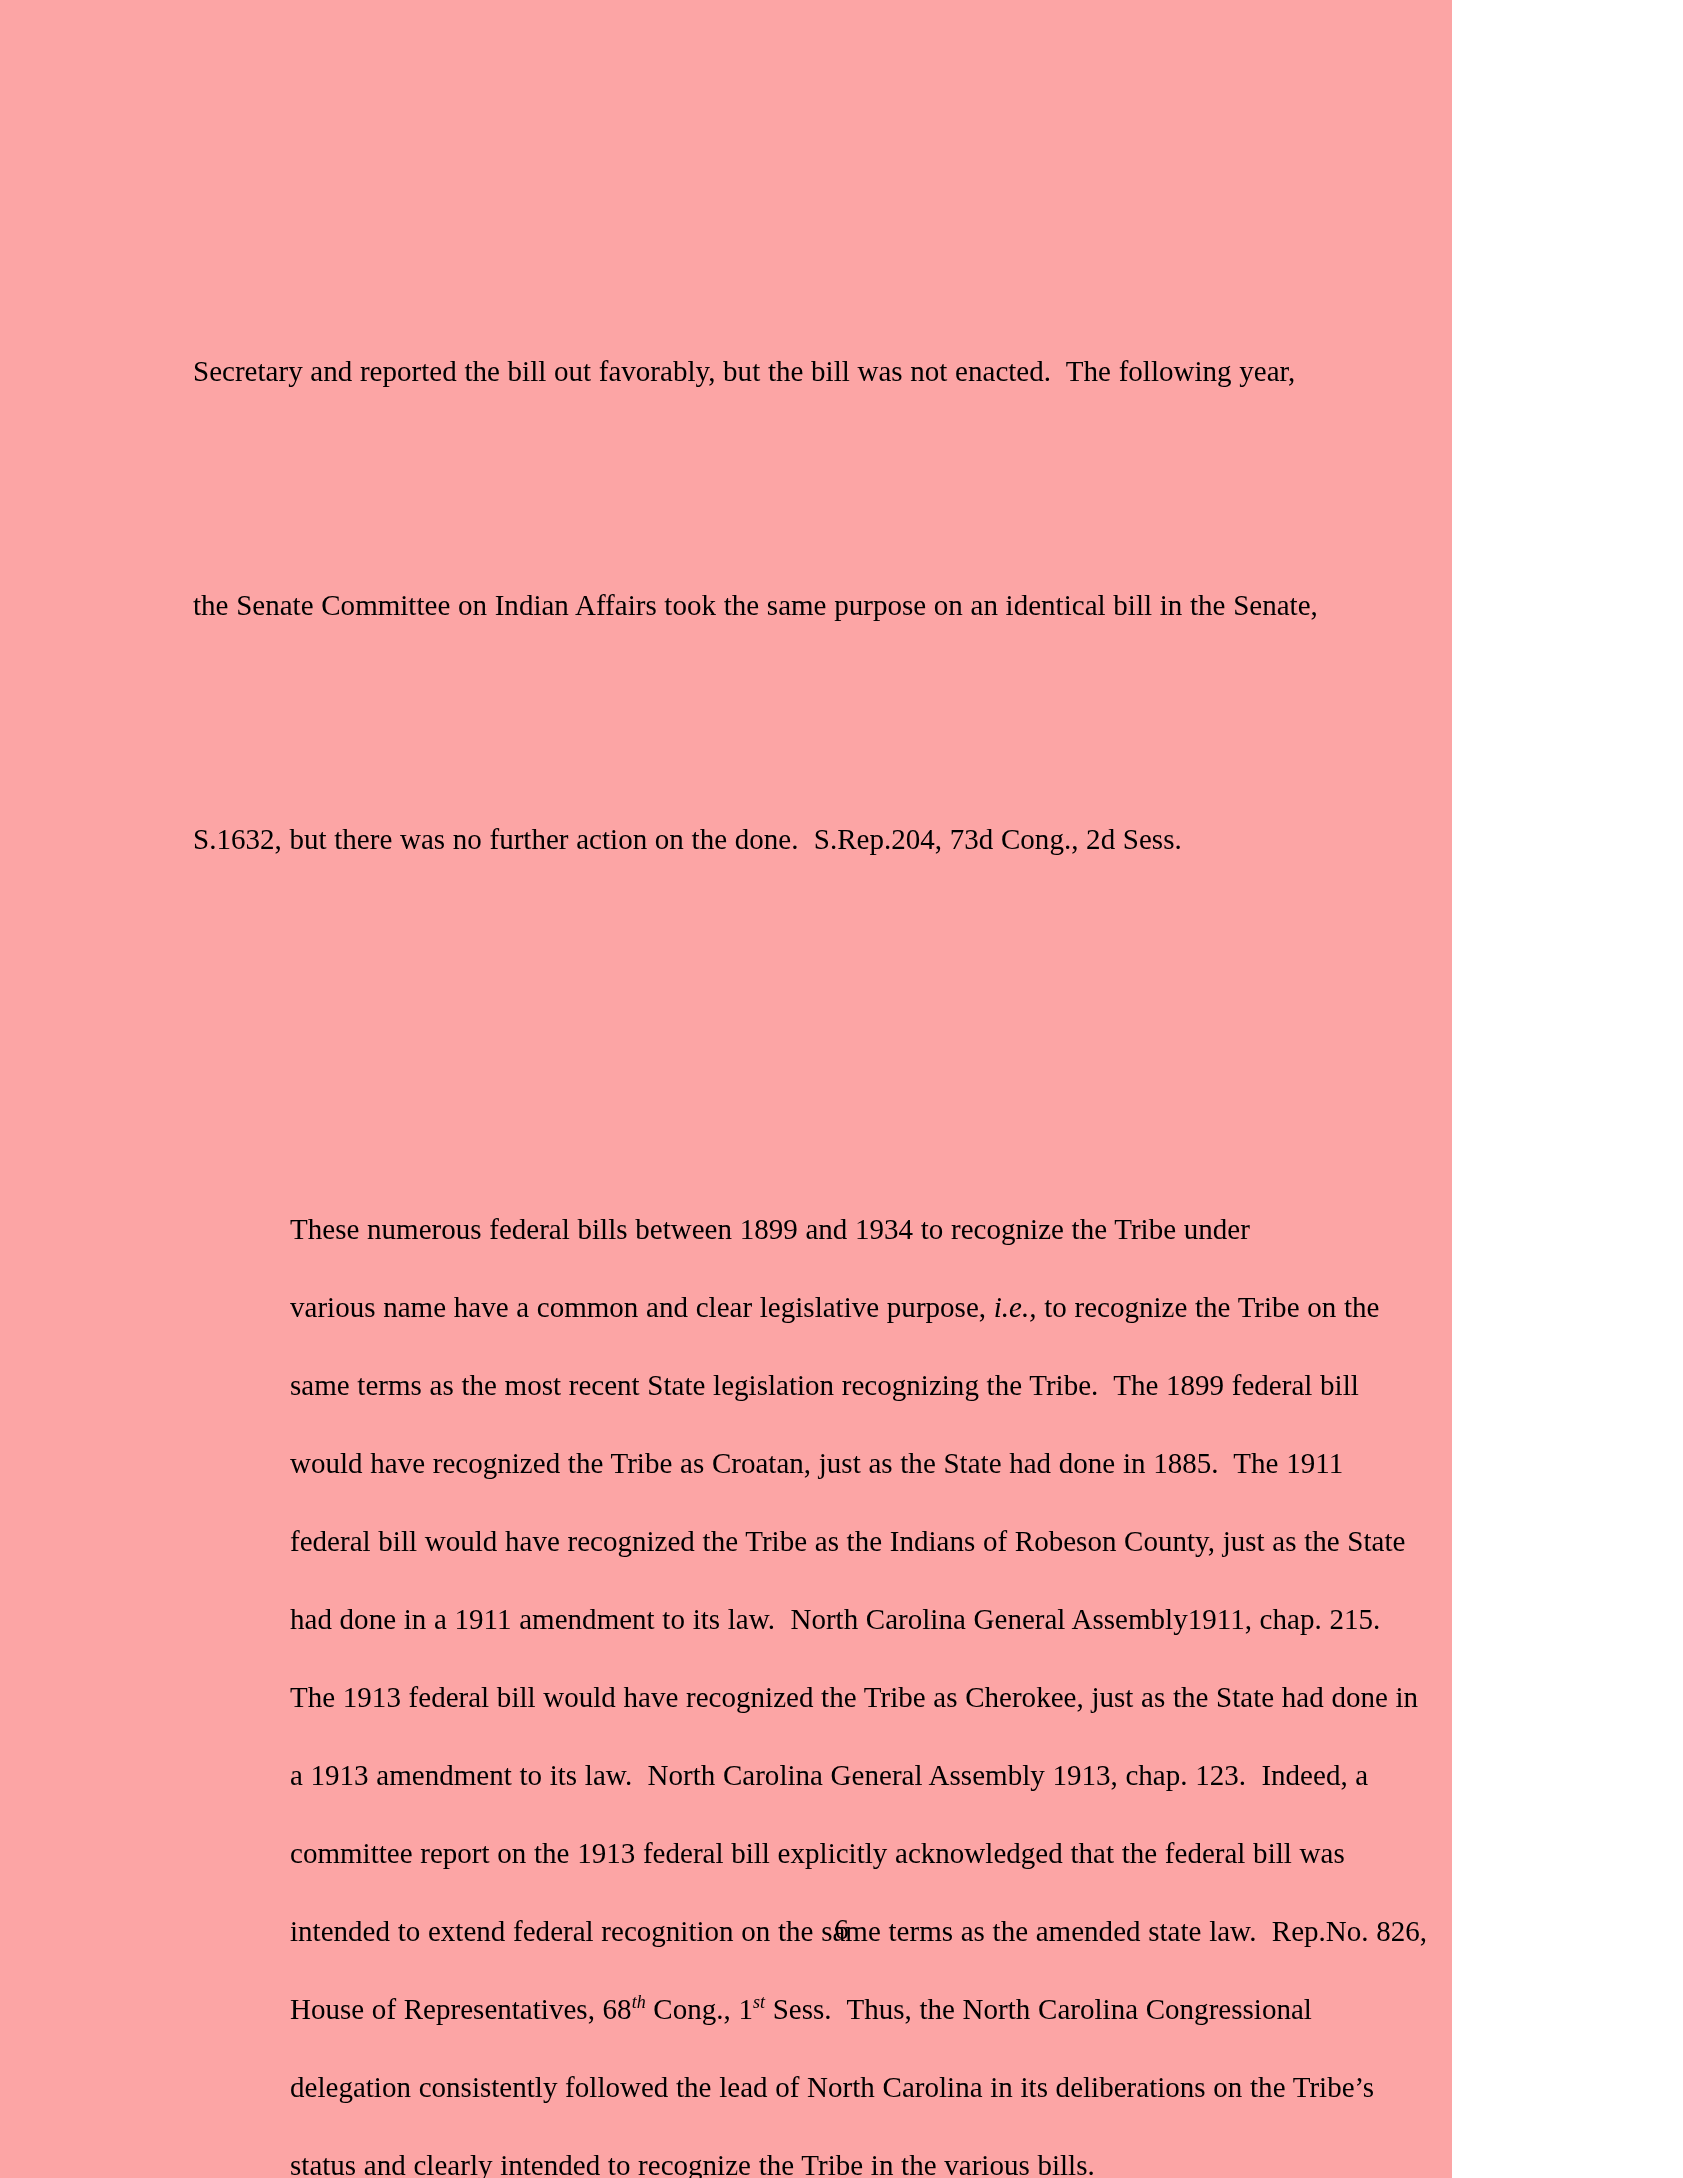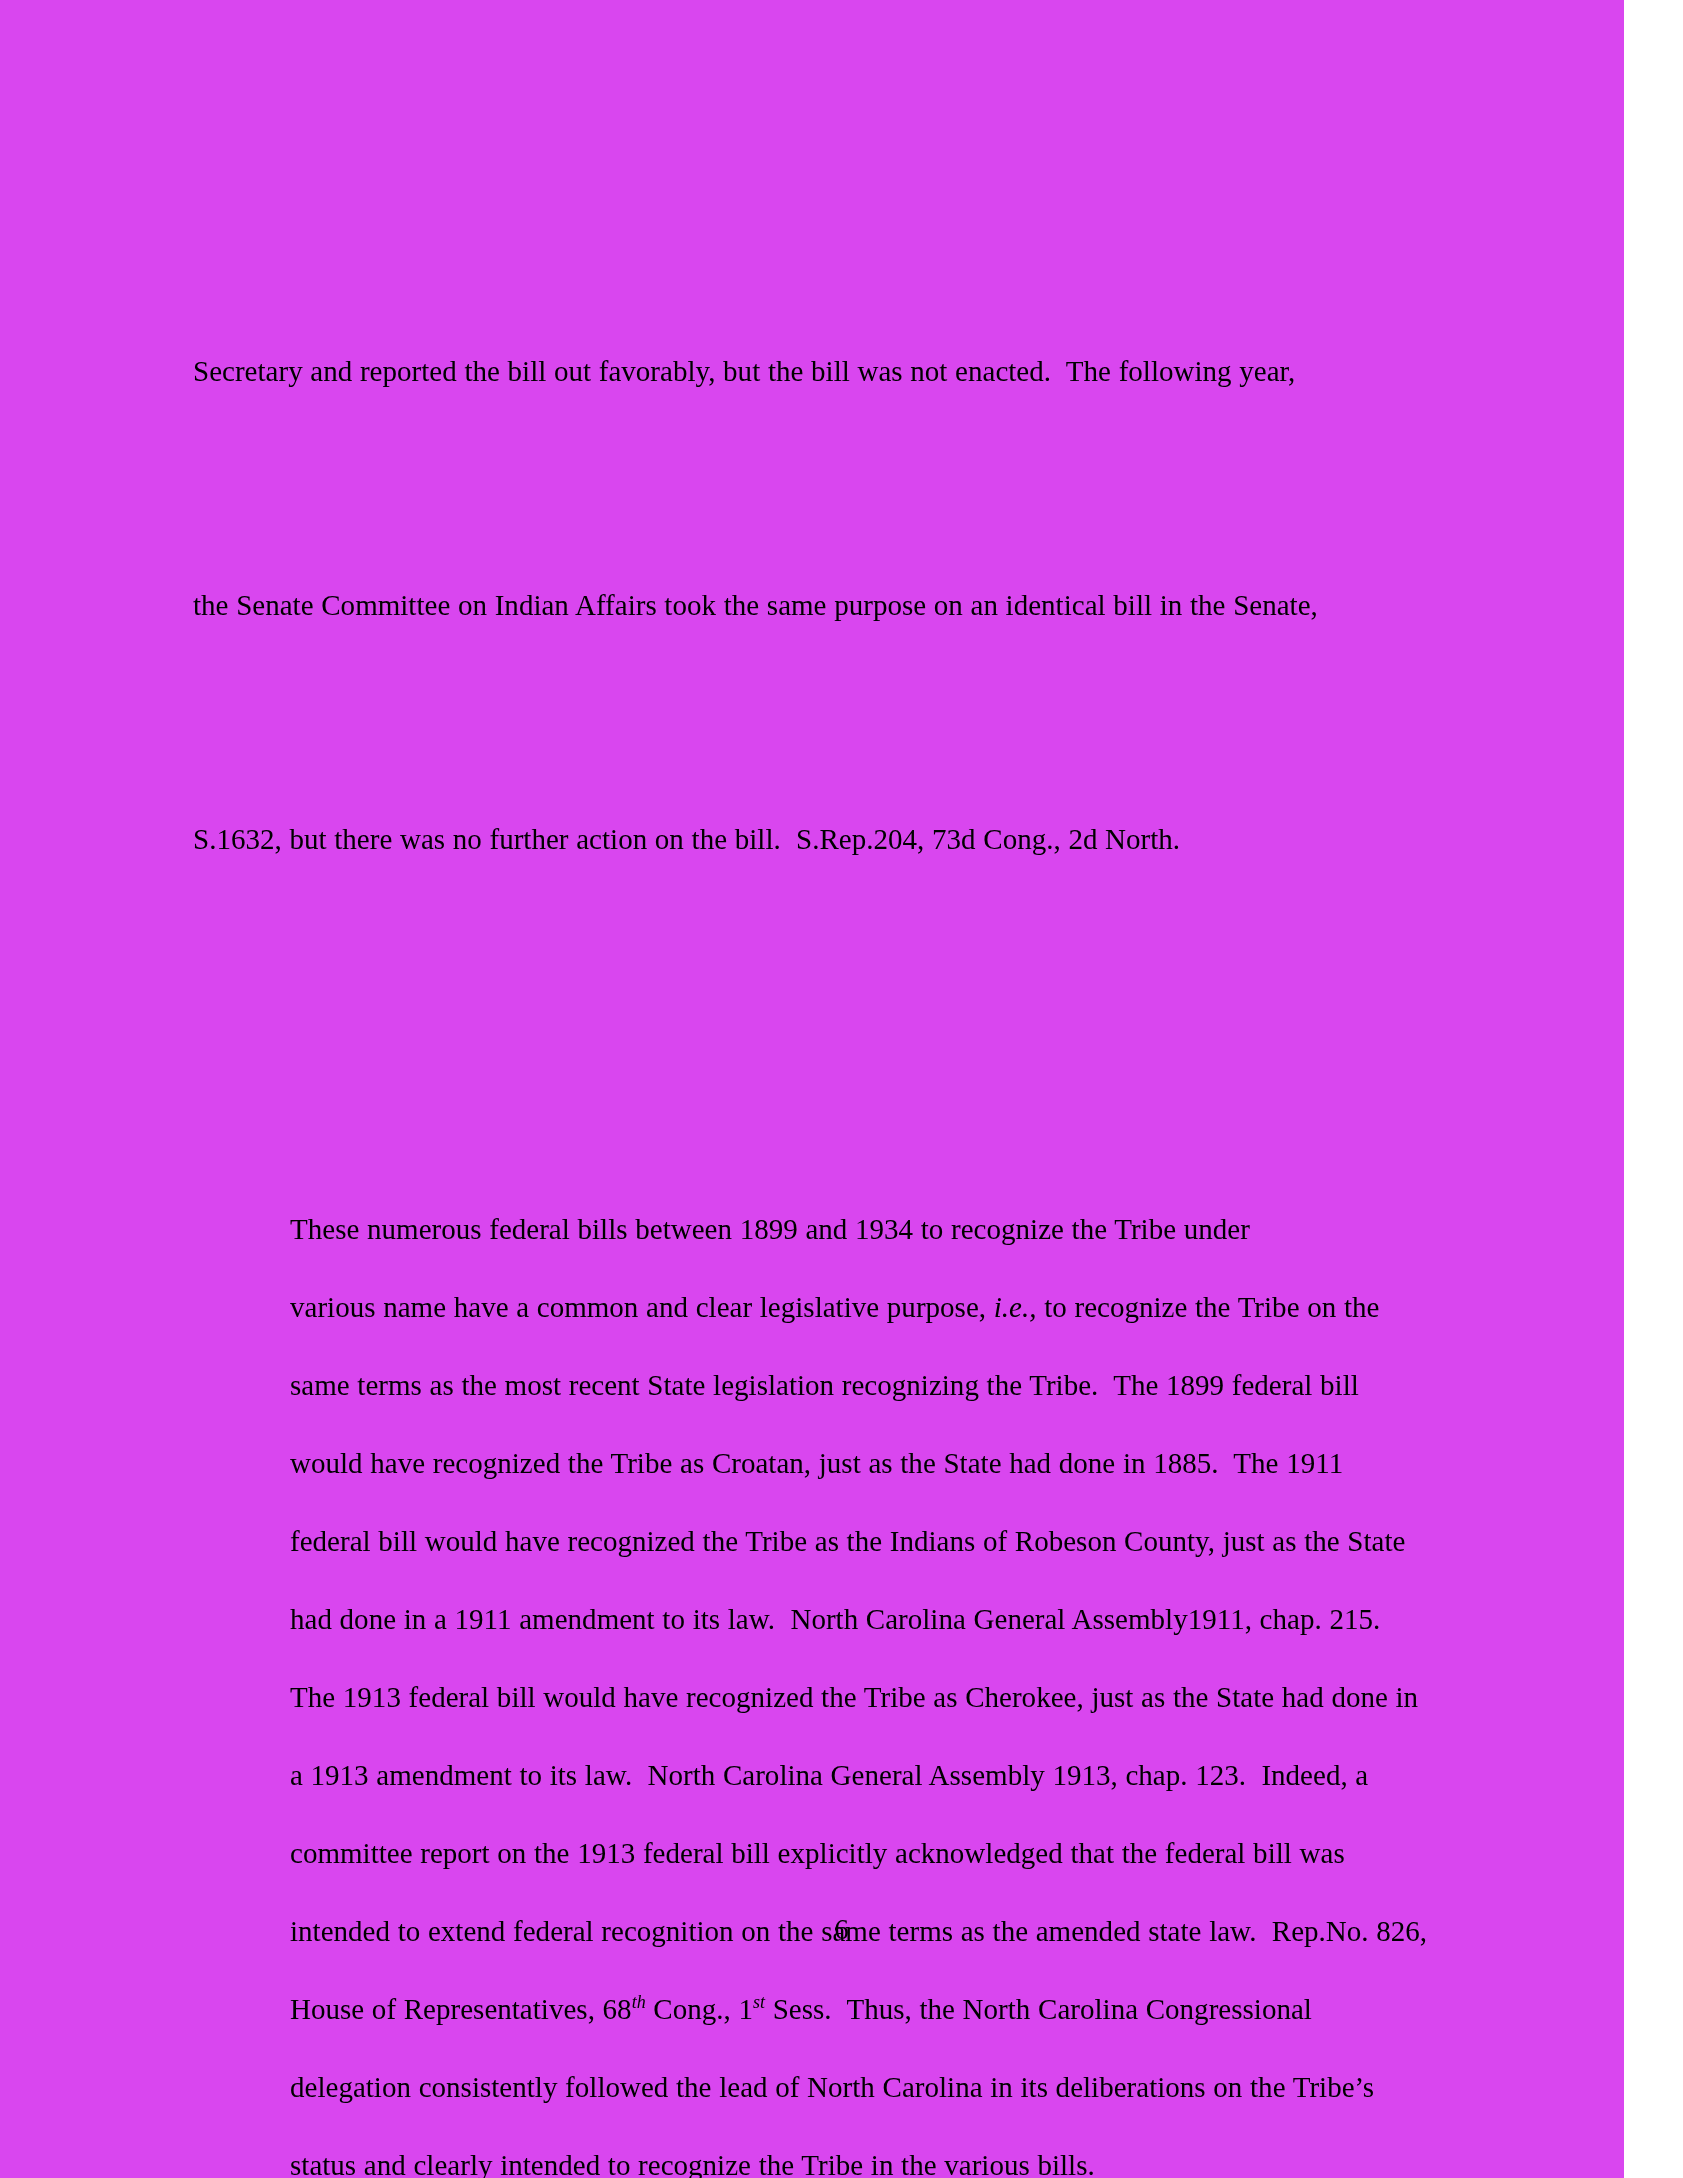--- a/index.html
+++ b/index.html
@@ -2,23 +2,23 @@
 <html><head>
 <meta charset="utf-8">
 <style>
   html, body {
     margin: 0;
     padding: 0;
     background: #ffffff;
   }
   .page {
     position: relative;
-    width: 1624px;
+    width: 1452px;
     height: 2178px;
-    background: #d946ef;
+    background: #fca5a5;
     font-family: "Liberation Serif", "DejaVu Serif", serif;
     color: #000000;
     box-sizing: border-box;
     overflow: hidden;
   }
   .textblock {
     position: absolute;
     left: 193px;
     top: 176px;
     width: 1267px;
@@ -63,21 +63,21 @@
 </head>
 <body>
 
 <div class="page">
 
   <div class="textblock">
 
     <p class="para">
       <span class="line">Secretary and reported the bill out favorably, but the bill was not enacted.  The following year,</span>
       <span class="line">the Senate Committee on Indian Affairs took the same purpose on an identical bill in the Senate,</span>
-      <span class="line">S.1632, but there was no further action on the bill.  S.Rep.204, 73d Cong., 2d North.</span>
+      <span class="line">S.1632, but there was no further action on the done.  S.Rep.204, 73d Cong., 2d Sess.</span>
     </p>
 
     <p class="para indent">
       <span class="line">These numerous federal bills between 1899 and 1934 to recognize the Tribe under</span><span class="line"><span>various name have a common and clear legislative purpose, </span><span class="it">i.e.,</span><span> to recognize the Tribe on the</span></span><span class="line">same terms as the most recent State legislation recognizing the Tribe.  The 1899 federal bill</span><span class="line">would have recognized the Tribe as Croatan, just as the State had done in 1885.  The 1911</span><span class="line">federal bill would have recognized the Tribe as the Indians of Robeson County, just as the State</span><span class="line">had done in a 1911 amendment to its law.  North Carolina General Assembly1911, chap. 215.</span><span class="line">The 1913 federal bill would have recognized the Tribe as Cherokee, just as the State had done in</span><span class="line">a 1913 amendment to its law.  North Carolina General Assembly 1913, chap. 123.  Indeed, a</span><span class="line">committee report on the 1913 federal bill explicitly acknowledged that the federal bill was</span><span class="line">intended to extend federal recognition on the same terms as the amended state law.  Rep.No. 826,</span><span class="line"><span>House of Representatives, 68</span><sup>th</sup><span> Cong., 1</span><sup>st</sup><span> Sess.  Thus, the North Carolina Congressional</span></span><span class="line">delegation consistently followed the lead of North Carolina in its deliberations on the Tribe’s</span><span class="line">status and clearly intended to recognize the Tribe in the various bills.</span>
     </p>
 
   </div>
 
   <div class="footer">6</div>
 

